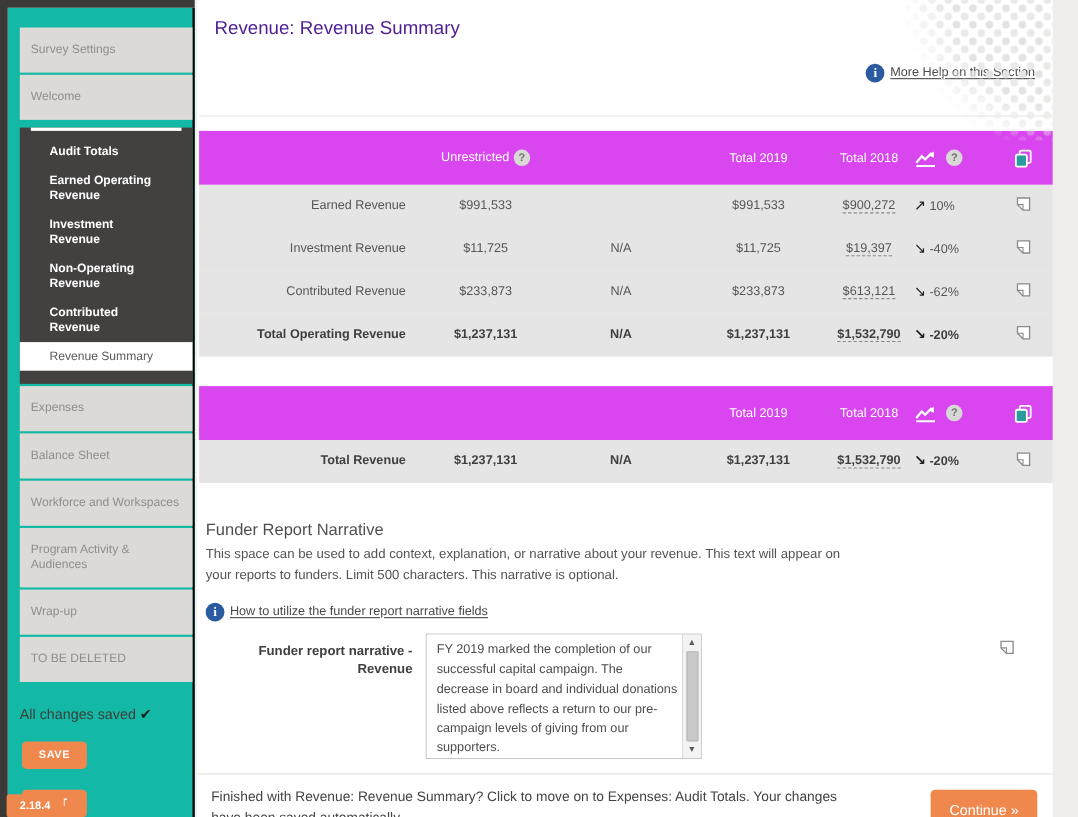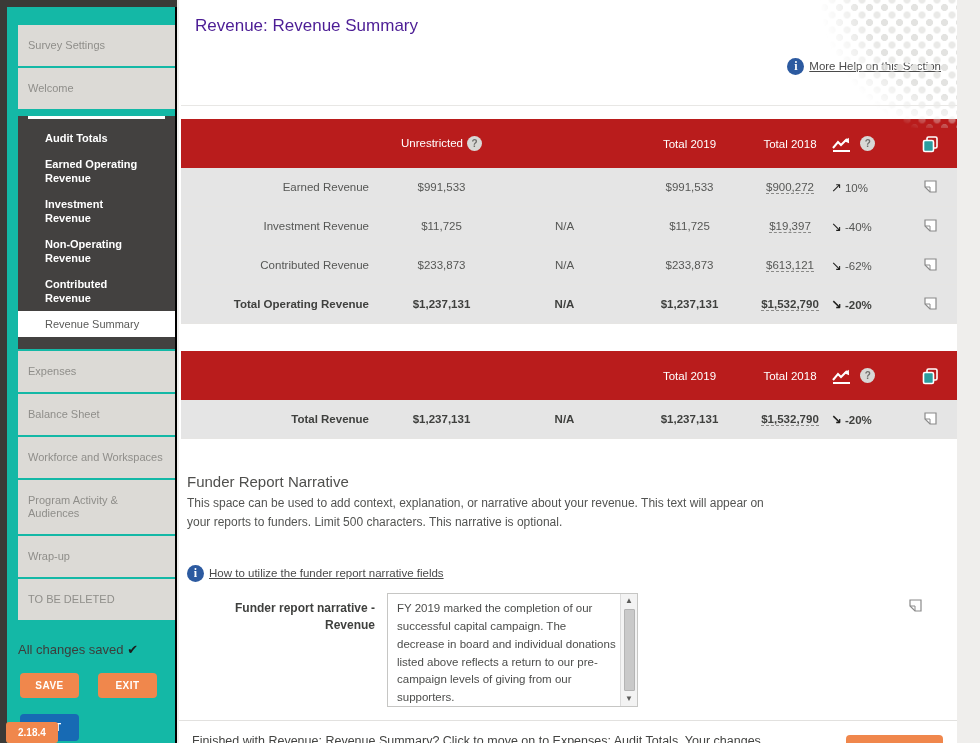--- a/index.html
+++ b/index.html
@@ -17,21 +17,21 @@
              background:#14b8a6; border-right:2px solid #000000; z-index:3; padding-top:18px; }
   .side-item { margin:0 0 2px 11px; background:#dcdad6; color:#8f8e8a; font-size:11px;
                padding:14px 8px 14px 10px; line-height:13px; cursor:pointer; }
   .nav-group { margin:2px 0 2px 11px; background:#434140; padding-bottom:12px; }
   .nav-group-title { color:#fff; font-size:12px; font-weight:bold; padding:12px 10px 0 10px; }
   .nav-underline { height:3px; background:#fff; margin:7px 10px 6px 10px; }
   .nav-sub { color:#fff; font-size:11px; font-weight:bold; padding:6px 27px; line-height:14px; cursor:pointer; }
   .nav-sub.selected { background:#fff; color:#5a5a58; font-weight:normal; }
   .saved-status { margin:22px 0 0 11px; font-size:13px; color:#3d3d3b; }
   .saved-status .check { font-weight:bold; color:#1c1c1c; }
-  .btn-row { margin:16px 0 0 13px; display:flex; gap:19px; }
+  .btn-row { margin:16px 0 0 13px; display:flex; gap:19px;flex-direction:column; }
   .btn-orange { background:#f0874c; color:#fff; border:none; border-radius:4px;
                 font-size:10px; font-weight:bold; letter-spacing:.5px;
                 padding:7px 0; width:59px; text-align:center; cursor:pointer;
                 font-family:"Liberation Sans",sans-serif; }
   .btn-blue { background:#176ab4; color:#fff; border:none; border-radius:4px;
               font-size:10px; font-weight:bold; letter-spacing:.5px;
               padding:8px 0; width:59px; text-align:center; cursor:pointer; margin:16px 0 0 13px;
               font-family:"Liberation Sans",sans-serif; }
   .version-badge { position:absolute; left:6px; bottom:0; background:#f0874c; color:#fff;
                    font-size:10px; font-weight:bold; padding:5px 12px; border-radius:3px; z-index:6; }
@@ -52,21 +52,21 @@
   .help-row { text-align:right; padding-right:16px; margin-top:22px; font-size:11.5px; }
   .info-icon { display:inline-block; width:17px; height:17px; border-radius:50%;
                background:#2c5aa0; color:#fff; font-weight:bold; font-size:12px; line-height:17px;
                text-align:center; vertical-align:middle; margin-right:5px;
                font-family:"Liberation Serif",serif; }
   a.link { color:#4a4a4a; text-decoration:underline; cursor:pointer; }
   .top-divider { height:1px; background:#e8e7e5; margin:30px 0 0 2px; }
 
   
   .tbl { margin:13px 0 0 2px; width:776px; }
-  .thead { display:flex; align-items:center; background:#b91c1c; color:#fff; height:49px; font-size:11.5px; }
+  .thead { display:flex; align-items:center; background:#d946ef; color:#fff; height:49px; font-size:11.5px; }
   .trow { display:flex; align-items:center; height:39px; border-bottom:1px solid #e6e5e3;
           font-size:11.5px; color:#565755; background:#e5e5e5;justify-content:space-between; }
   .trow.bold .c1, .trow.bold { font-weight:bold; color:#3f403e; }
   .c1 { width:200px; text-align:right; padding-right:12px; }
   .c2 { width:121px; text-align:center; }
   .c3 { width:125px; text-align:center; }
   .c4 { width:125px; text-align:center; }
   .c5 { width:76px;  text-align:center; }
   .c6 { width:75px;  text-align:left; padding-left:3px; white-space:nowrap; }
   .c7 { width:54px;  text-align:center; }
@@ -76,21 +76,21 @@
   .dashed-val { border-bottom:1px dashed #8a8a88; cursor:help; }
   .arrow { font-size:13px; color:#1d1d1b; margin-right:3px; }
   .icon-svg { vertical-align:middle; }
   .note-box { display:inline-block; cursor:pointer; }
   .tbl-gap { height:14px; }
 
   
   .narrative { margin:34px 0 0 8px; }
   .narrative h2 { font-size:15px; font-weight:normal; color:#4f4f4d; }
   .narrative p  { font-size:12px; line-height:1.55; color:#535452; width:600px; margin-top:4px; }
-  .narr-help { margin-top:34px; font-size:11.5px; }
+  .narr-help { margin-top:17px; font-size:11.5px; }
   .field-row { display:flex; margin-top:11px; }
   .field-label { width:188px; text-align:right; font-weight:bold; font-size:12px; color:#3f403e;
                  line-height:1.4; padding-top:7px; }
   .ta-wrap { width:251px; height:114px; border:1px solid #c6c6c4; display:flex; margin-left:12px; background:#fff; }
   .ta-wrap textarea { flex:1; border:none; outline:none; resize:none; overflow:hidden;
                       font-family:"Liberation Sans","DejaVu Sans",sans-serif; font-size:11.5px;
                       line-height:1.55; color:#4c4d4b; padding:6px 4px 6px 9px; background:#fff; }
   .ta-scroll { width:17px; background:#f3f3f3; border-left:1px solid #dcdcdc;
                display:flex; flex-direction:column; align-items:center; cursor:pointer; }
   .ta-arrow { font-size:8px; color:#5c5c5a; height:14px; line-height:14px; }

